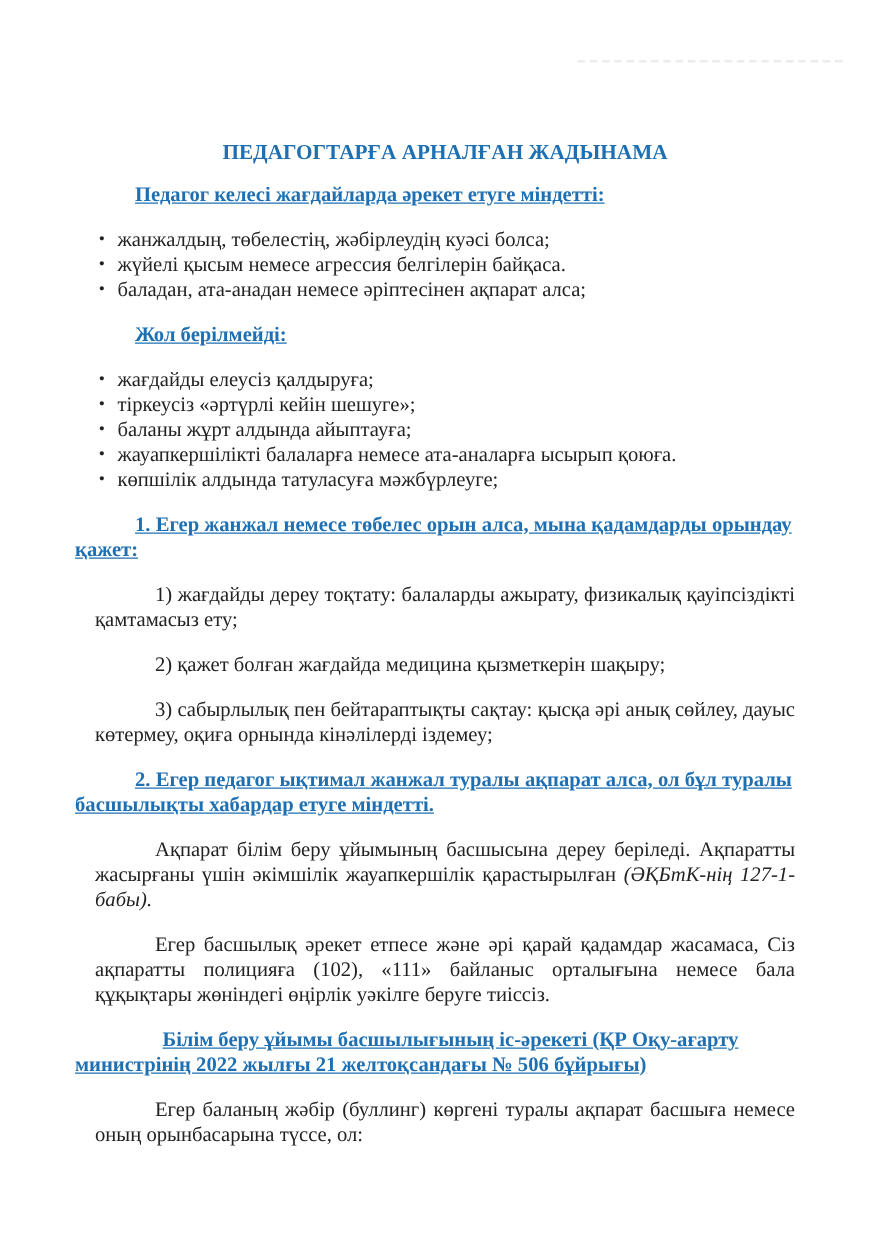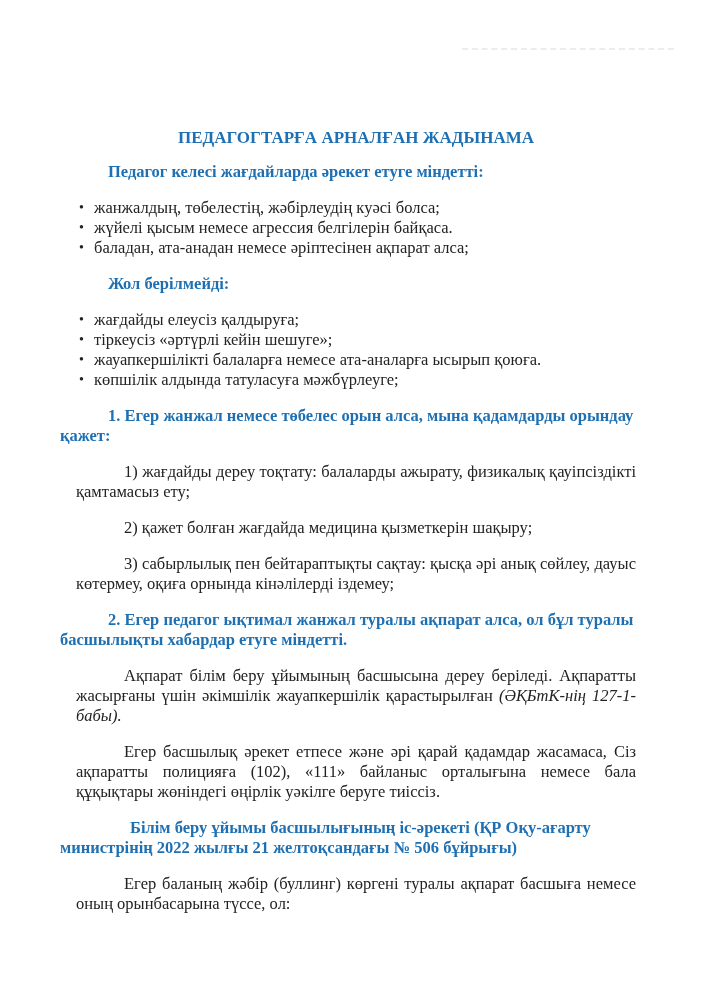--- a/index.html
+++ b/index.html
@@ -30,28 +30,29 @@
     position: absolute;
     left: 60px;
     top: 112px;
     width: 592px;
   }
   .title {
     color: #1e70b3;
     font-weight: bold;
     text-align: center;
     font-size: 17px;
-    margin: 16px 0 14px 0;
+    margin: 0 0 14px 0;
   }
   .heading {
     color: #1e70b3;
     font-weight: bold;
     margin: 14px 0 0 0;
     text-indent: 48px;
     text-align: left;
+    text-decoration: underline;
   }
   .heading.first {
     margin-top: 0;
   }
   .heading.big-indent {
     text-indent: 70px;
   }
   ul.bullets {
     list-style: none;
     margin: 16px;
@@ -97,20 +98,21 @@
     <ul class="bullets">
       <li>жанжалдың, төбелестің, жәбірлеудің куәсі болса;</li>
       <li>жүйелі қысым немесе агрессия белгілерін байқаса.</li>
       <li>баладан, ата-анадан немесе әріптесінен ақпарат алса;</li>
     </ul>
 
     <p class="heading">Жол берілмейді:</p>
     <ul class="bullets">
       <li>жағдайды елеусіз қалдыруға;</li>
       <li>тіркеусіз «әртүрлі кейін шешуге»;</li>
+      <li>баланы жұрт алдында айыптауға;</li>
       <li>жауапкершілікті балаларға немесе ата-аналарға ысырып қоюға.</li>
       <li>көпшілік алдында татуласуға мәжбүрлеуге;</li>
     </ul>
 
     <p class="heading">1. Егер жанжал немесе төбелес орын алса, мына қадамдарды орындау қажет:</p>
     <p class="body">1) жағдайды дереу тоқтату: балаларды ажырату, физикалық қауіпсіздікті қамтамасыз ету;</p>
     <p class="body">2) қажет болған жағдайда медицина қызметкерін шақыру;</p>
     <p class="body">3) сабырлылық пен бейтараптықты сақтау: қысқа әрі анық сөйлеу, дауыс көтермеу, оқиға орнында кінәлілерді іздемеу;</p>
 
     <p class="heading">2. Егер педагог ықтимал жанжал туралы ақпарат алса, ол бұл туралы басшылықты хабардар етуге міндетті.</p>

